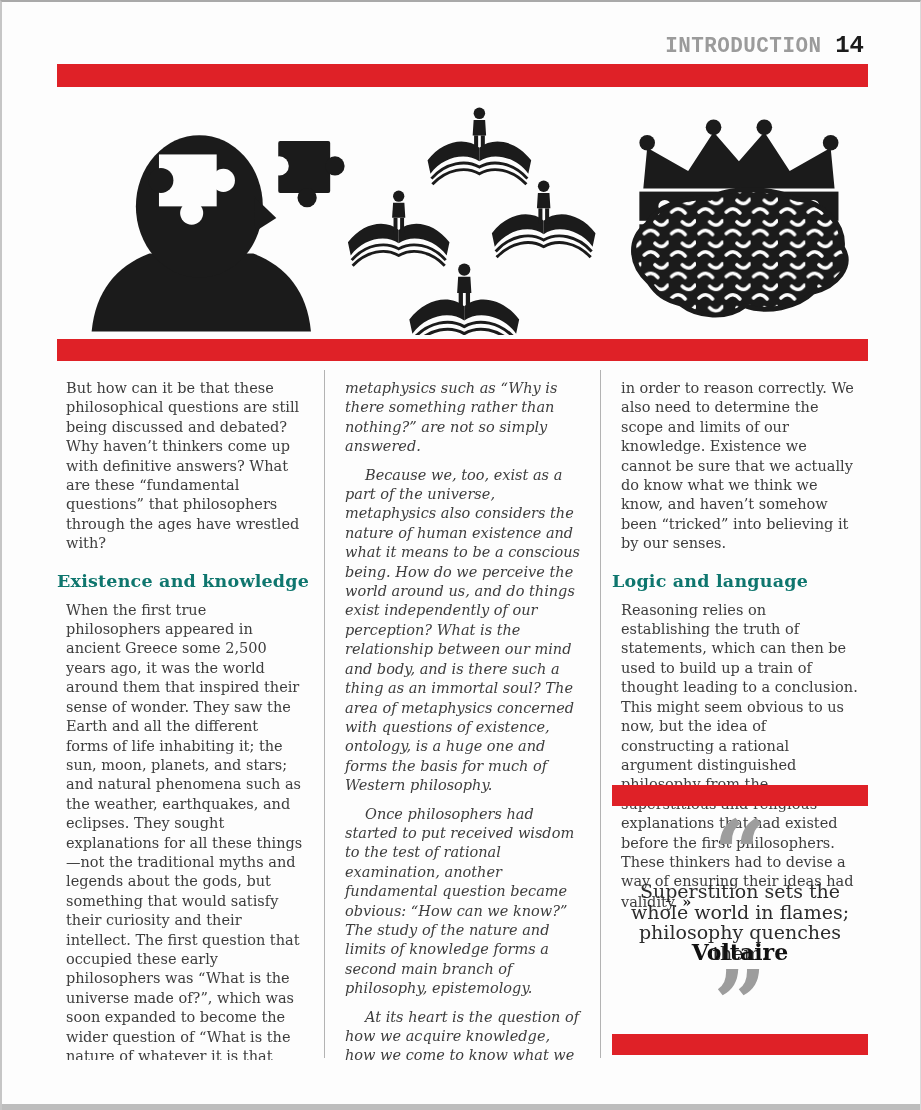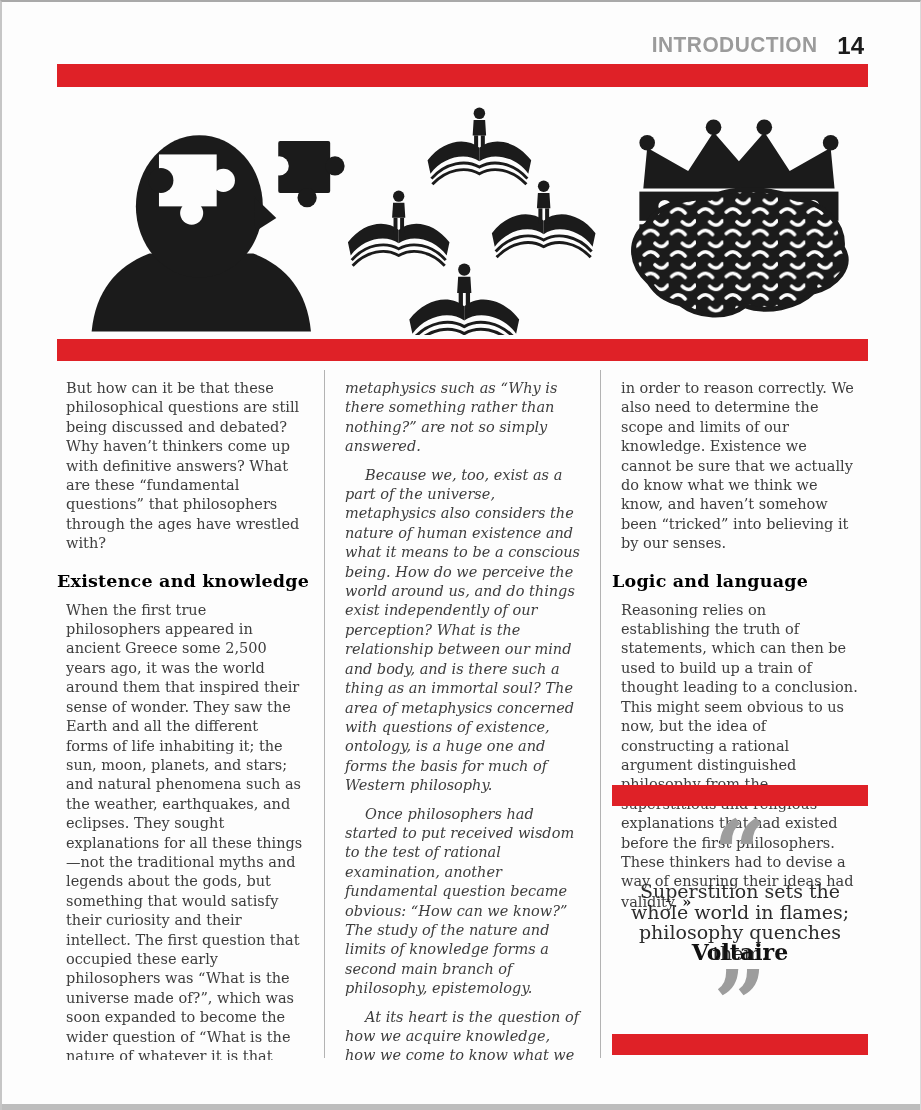--- a/index.html
+++ b/index.html
@@ -5,40 +5,40 @@
   html,body{margin:0;padding:0;background:#e9e9e9;}
   .page{
     position:relative;width:921px;height:1110px;margin:0 auto;
     background:#fdfdfd;box-sizing:border-box;
     border-top:2px solid #a9a9a9;border-left:2px solid #c6c6c6;
     border-right:1px solid #dadada;
     font-family:"DejaVu Serif","Liberation Serif",serif;
     overflow:hidden;
   }
   .page-bottom-edge{position:absolute;left:0;right:0;bottom:0;height:6px;background:#bdbdbd;}
-  .header{position:absolute;top:30px;right:56px;display:flex;align-items:flex-start;gap:20px;
-    font-family:Liberation Sans, sans-serif;font-weight:bold;}
+  .header{position:absolute;top:30px;right:56px;display:flex;align-items:flex-end;gap:14px;
+    font-family:Liberation Mono, monospace;font-weight:bold;}
   .header .section{color:#9b9b9b;font-size:22px;letter-spacing:.5px;transform:scaleX(.95);transform-origin:right;}
   .header .pagenum{color:#1c1c1c;font-size:24px;}
   .redbar{background:#df2127;}
   .bar-top{position:absolute;left:55px;top:62px;width:811px;height:23px;}
   .bar-mid{position:absolute;left:55px;top:337px;width:811px;height:22px;}
   .illos{position:absolute;left:55px;top:95px;width:811px;height:238px;display:flex;justify-content:space-between;}
   .illo{height:238px;}
   .columns{position:absolute;left:55px;top:368px;width:811px;height:690px;}
   .colsep{position:absolute;top:0;bottom:2px;width:1px;background:#b3b3b3;}
   .sep1{left:267px;}.sep2{left:543px;}
   .col{position:absolute;top:0;height:690px;overflow:hidden;color:#3d3d3d;
     font-size:14.5px;line-height:19.4px;text-align:left;}
   .col1{left:0;width:256px;}
   .col2{left:279px;width:256px;font-style:italic;}
   .col3{left:555px;width:256px;}
   .col p{margin:9px;}
   .col p.indent{text-indent:20px;}
-  .col h3{margin:17px 0 3px 0;font-size:17.5px;line-height:21px;color:#000000;
+  .col h3{margin:17px 0 3px 0;font-size:17.5px;line-height:21px;color:#0f766e;
     font-weight:bold;letter-spacing:.2px;}
   .cont-mark{font-weight:bold;color:#1a1a1a;}
   
   .quote-section{position:absolute;left:0;width:256px;top:415px;height:272px;}
   .q-bar-top{position:absolute;left:0;top:0;width:256px;height:21px;}
   .q-bar-bottom{position:absolute;left:0;top:249px;width:256px;height:21px;}
   .q-open{position:absolute;left:0;width:256px;top:18px;height:70px;
     text-align:center;font-size:92px;line-height:102px;color:#9d9d9d;font-weight:bold;}
   .q-text{position:absolute;left:8px;width:240px;top:96px;text-align:center;
     font-size:19px;line-height:20.5px;color:#2c2c2c;}

